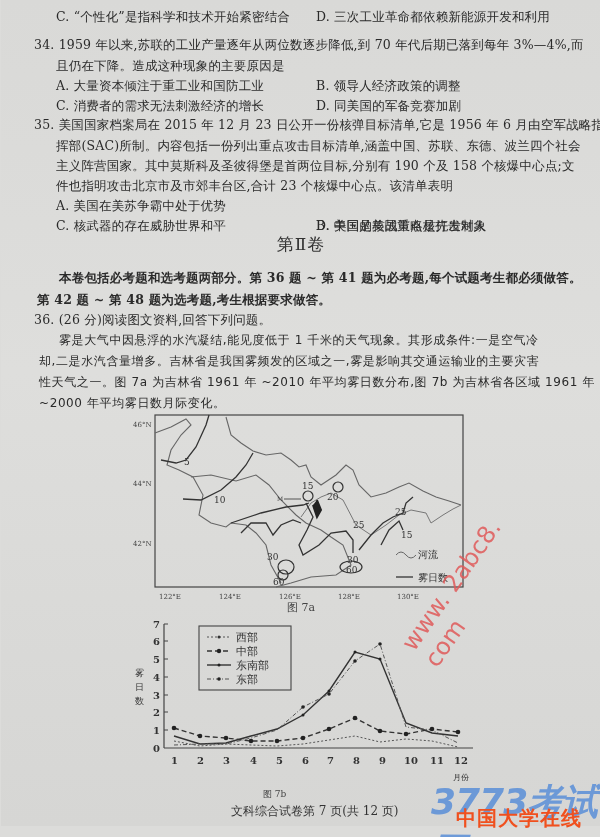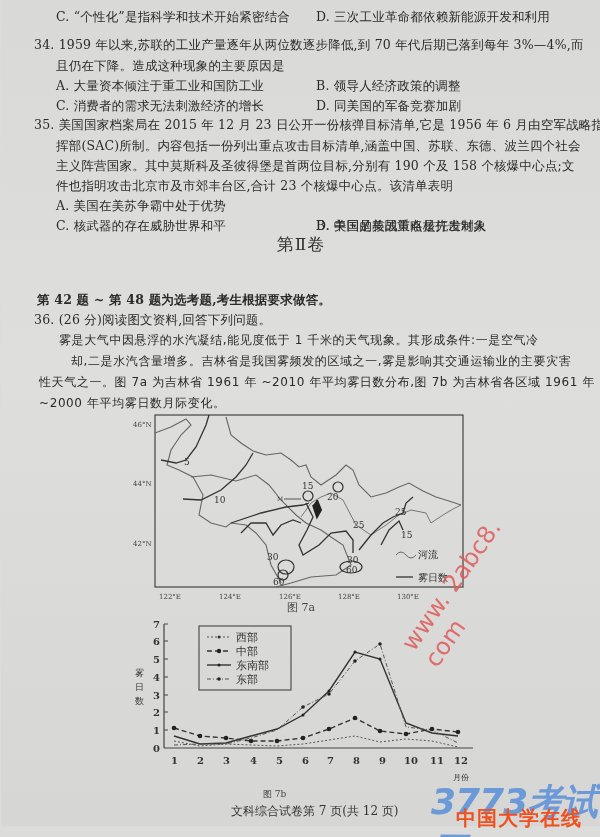--- a/index.html
+++ b/index.html
@@ -45,25 +45,26 @@
   <div class="line" style="left:33px;top:117px;">35. 美国国家档案局在 2015 年 12 月 23 日公开一份核弹目标清单,它是 1956 年 6 月由空军战略指</div>
   <div class="line" style="left:55px;top:138px;text-align:center;">挥部(SAC)所制。内容包括一份列出重点攻击目标清单,涵盖中国、苏联、东德、波兰四个社会</div>
   <div class="line" style="left:55px;top:158px;">主义阵营国家。其中莫斯科及圣彼得堡是首两位目标,分别有 190 个及 158 个核爆中心点;文</div>
   <div class="line" style="left:55px;top:178px;">件也指明攻击北京市及市郊丰台区,合计 23 个核爆中心点。该清单表明</div>
   <div class="line" style="left:55px;top:198px;">A. 美国在美苏争霸中处于优势</div>
   <div class="line" style="left:315px;top:198px;margin-top:20px;">B. 中国是美国重点核打击对象</div>
   <div class="line" style="left:55px;top:218px;">C. 核武器的存在威胁世界和平</div>
   <div class="line" style="left:315px;top:218px;">D. 美国的核战策略是先发制人</div>
 
   <div class="sec-title">第Ⅱ卷</div>
+  <div class="line bold" style="left:58px;top:270px;">本卷包括必考题和选考题两部分。第 36 题 ~ 第 41 题为必考题,每个试题考生都必须做答。</div>
   <div class="line bold" style="left:36px;top:292px;">第 42 题 ~ 第 48 题为选考题,考生根据要求做答。</div>
 
   <div class="line" style="left:33px;top:312px;">36. (26 分)阅读图文资料,回答下列问题。</div>
   <div class="line poem" style="left:58px;top:332px;">雾是大气中因悬浮的水汽凝结,能见度低于 1 千米的天气现象。其形成条件:一是空气冷</div>
-  <div class="line poem" style="left:38px;top:353px;margin-left:32px;">却,二是水汽含量增多。吉林省是我国雾频发的区域之一,雾是影响其交通运输业的主要灾害</div>
+  <div class="line poem" style="left:38px;top:353px;">却,二是水汽含量增多。吉林省是我国雾频发的区域之一,雾是影响其交通运输业的主要灾害</div>
   <div class="line poem" style="left:38px;top:374px;">性天气之一。图 7a 为吉林省 1961 年 ~2010 年平均雾日数分布,图 7b 为吉林省各区域 1961 年</div>
   <div class="line poem" style="left:38px;top:395px;">~2000 年平均雾日数月际变化。</div>
 
   <svg style="position:absolute;left:130px;top:405px;" width="350" height="200" viewBox="0 0 350 200">
     <rect x="24" y="10" width="308" height="172" fill="none" stroke="#444" stroke-width="1.2"></rect>
 
     <text x="2" y="22" font-size="7" fill="#444">46°N</text>
     <text x="2" y="81" font-size="7" fill="#444">44°N</text>
     <text x="2" y="141" font-size="7" fill="#444">42°N</text>
 

